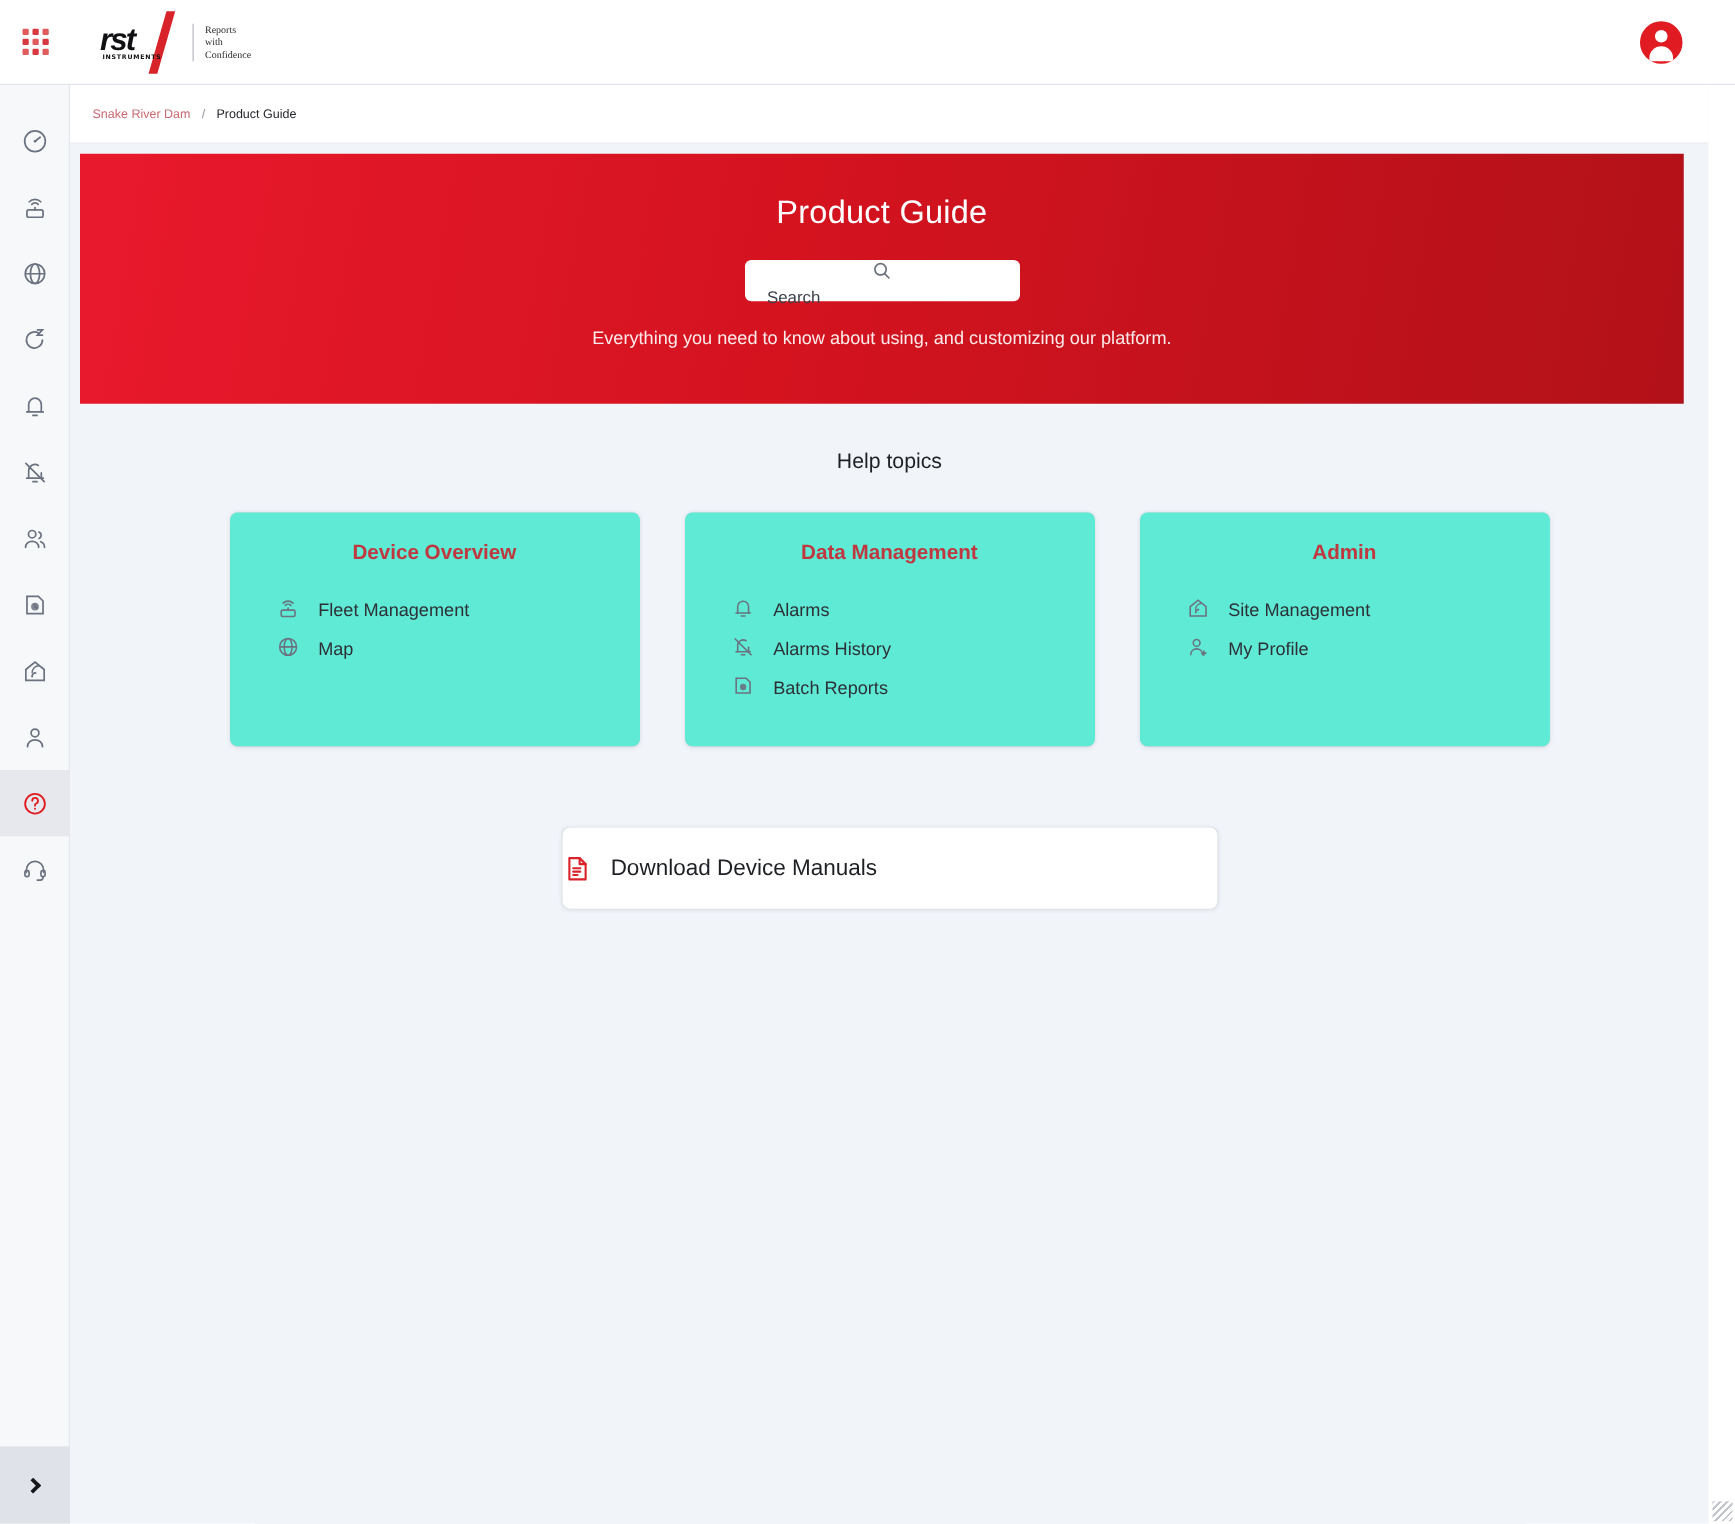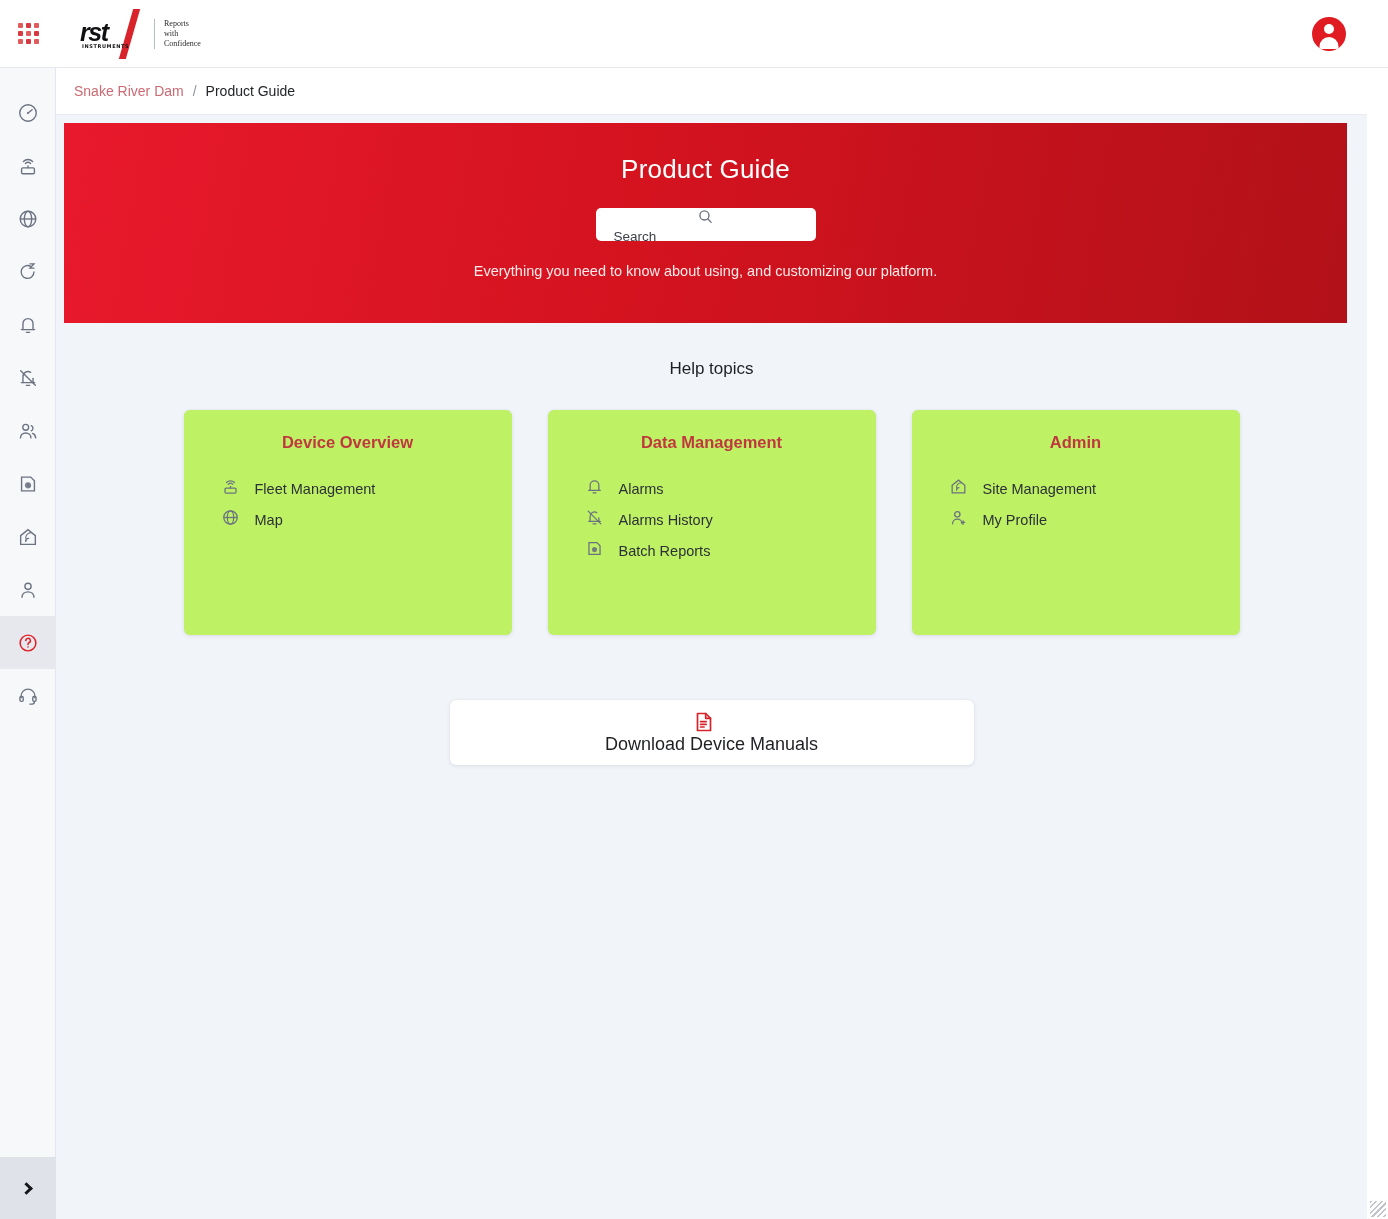--- a/index.html
+++ b/index.html
@@ -120,21 +120,21 @@
   .content {
     position: absolute; top: 68px; left: 56px;
     width: 1311px; height: 1151px;
     background: #f1f4f9;
   }
   .breadcrumb-bar {
     height: 47px; background: #ffffff;
     border-bottom: 1px solid #e9ecf1;
     display: flex; align-items: center;
     padding-left: 18px;
-    font-size: 14px;
+    font-size: 10px;
   }
   .crumb-link { color: #cb6a73; cursor: pointer; }
   .crumb-sep { color: #8e939c; margin: 0 9px; }
   .crumb-cur { color: #232529; }
 
   .scroll-area {
     position: relative;
     height: 1104px;
     padding: 0;
   }
@@ -177,22 +177,22 @@
     margin-top: 36px;
     font-size: 17px; color: #1e2024; font-weight: 400;
   }
 
   .cards {
     margin-top: 31px;
     display: flex; justify-content: center;
     gap: 36px;
   }
   .card {
-    width: 328px; height: 225px;
-    background: #bef264; border-radius: 6px;
+    width: 328px; height: 187px;
+    background: #5eead4; border-radius: 6px;
     box-shadow: 0 1px 4px rgba(35,45,70,0.10), 0 0 1px rgba(35,45,70,0.09);
     padding-top: 23px;
   }
   .card-title {
     text-align: center;
     color: #c0383f; font-weight: 700; font-size: 16.5px;
     margin-bottom: 14px;
   }
   .card-list { padding-left: 36px; }
   .card-row {
@@ -204,23 +204,22 @@
     width: 22px; height: 22px; margin-right: 13px;
     display: flex; align-items: center; justify-content: center;
     color: #6b7280; flex: 0 0 auto;
   }
 
   .download-card {
     margin: 65px auto 0;
     width: 524px; height: 65px;
     background: #ffffff; border-radius: 6px;
     box-shadow: 0 1px 4px rgba(35,45,70,0.10), 0 0 1px rgba(35,45,70,0.09);
-    display: flex; align-items: center; justify-content: center;
+    display: flex; align-items: center; justify-content: flex-start;
     cursor: pointer;
-    flex-direction: column;
   }
   .download-card .dl-ic { margin-right: 15px; display: flex; }
   .download-label { font-size: 18px; color: #1e2024; }
 
   .right-strip {
     position: absolute; top: 68px; left: 1367px;
     width: 21px; height: 1151px;
     background: #ffffff;
   }
   .resize-grip {

